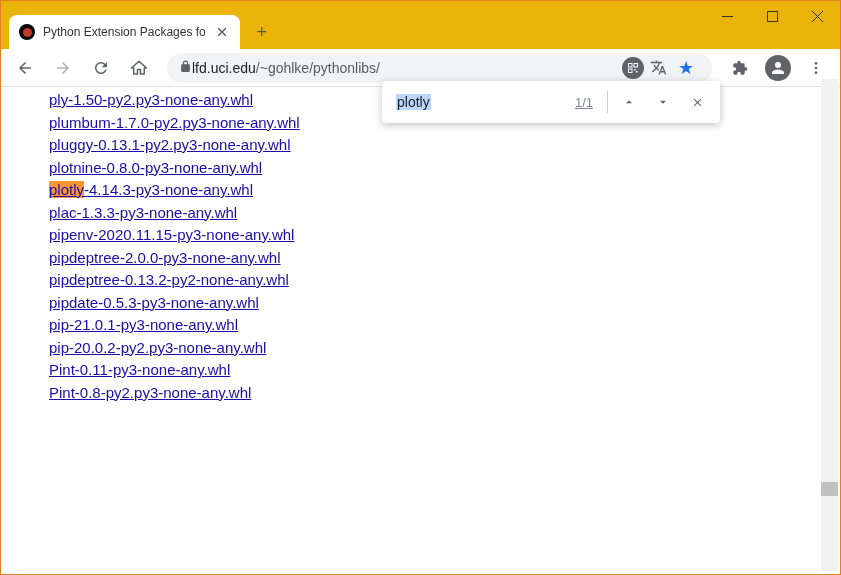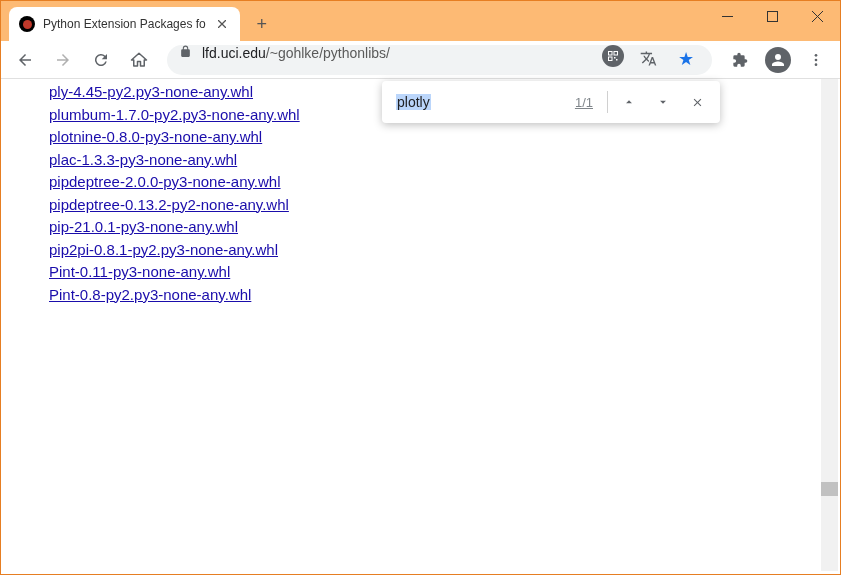--- a/index.html
+++ b/index.html
@@ -8,22 +8,22 @@
       background: #fff;
       width: 841px;
       height: 575px;
       overflow: hidden;
       position: relative;
       border: 1px solid #e67e22;
     }
     
     
     .titlebar {
-      height: 40px;
-      background: #fdba74;
+      height: 48px;
+      background: #eab308;
       display: flex;
       align-items: flex-end;
       position: relative;
     }
     .tab {
       background: #fff;
       height: 34px;
       margin-left: 8px;
       border-radius: 8px 8px 0 0;
       display: flex;
@@ -114,23 +114,22 @@
       border-radius: 50%;
       color: #5f6368;
     }
     .nav-btn.disabled { color: #b0b0b0; }
     .url-bar {
       flex: 1;
       height: 30px;
       background: #f1f3f4;
       border-radius: 15px;
       display: flex;
-      align-items: flex-start;
+      align-items: center;
       padding: 0 12px;
-      gap: 10px;
       margin: 0 6px;
     }
     .lock-icon { color: #5f6368; font-size: 13px; }
     .url-text {
       font-size: 14px;
       color: #202124;
       flex: 1;
     }
     .url-domain { color: #202124; }
     .url-path { color: #5a5a5a; }
@@ -358,28 +357,32 @@
     <svg width="16" height="16" viewBox="0 0 24 24">
         <circle cx="12" cy="5" r="2" fill="#5f6368"></circle>
         <circle cx="12" cy="12" r="2" fill="#5f6368"></circle>
         <circle cx="12" cy="19" r="2" fill="#5f6368"></circle>
       </svg>
   </div>
 </div>
 
 <div class="content">
   <ul class="link-list" id="link-list">
-      <li><a href="#">ply-4.45-py2.py3-none-any.whl</a></li>
+      <li><a href="#">ply-1.50-py2.py3-none-any.whl</a></li>
       <li><a href="#">plumbum-1.7.0-py2.py3-none-any.whl</a></li>
+      <li><a href="#">pluggy-0.13.1-py2.py3-none-any.whl</a></li>
       <li><a href="#">plotnine-0.8.0-py3-none-any.whl</a></li>
+      <li><a href="#"><span class="highlight">plotly</span>-4.14.3-py3-none-any.whl</a></li>
       <li><a href="#">plac-1.3.3-py3-none-any.whl</a></li>
+      <li><a href="#">pipenv-2020.11.15-py3-none-any.whl</a></li>
       <li><a href="#">pipdeptree-2.0.0-py3-none-any.whl</a></li>
       <li><a href="#">pipdeptree-0.13.2-py2-none-any.whl</a></li>
+      <li><a href="#">pipdate-0.5.3-py3-none-any.whl</a></li>
       <li><a href="#">pip-21.0.1-py3-none-any.whl</a></li>
-      <li><a href="#">pip2pi-0.8.1-py2.py3-none-any.whl</a></li>
+      <li><a href="#">pip-20.0.2-py2.py3-none-any.whl</a></li>
       <li><a href="#">Pint-0.11-py3-none-any.whl</a></li>
       <li><a href="#">Pint-0.8-py2.py3-none-any.whl</a></li>
     </ul>
 </div>
 
 <div class="scrollbar">
   <div class="scrollbar-marker"></div>
   <div class="scrollbar-thumb"></div>
 </div>
 

